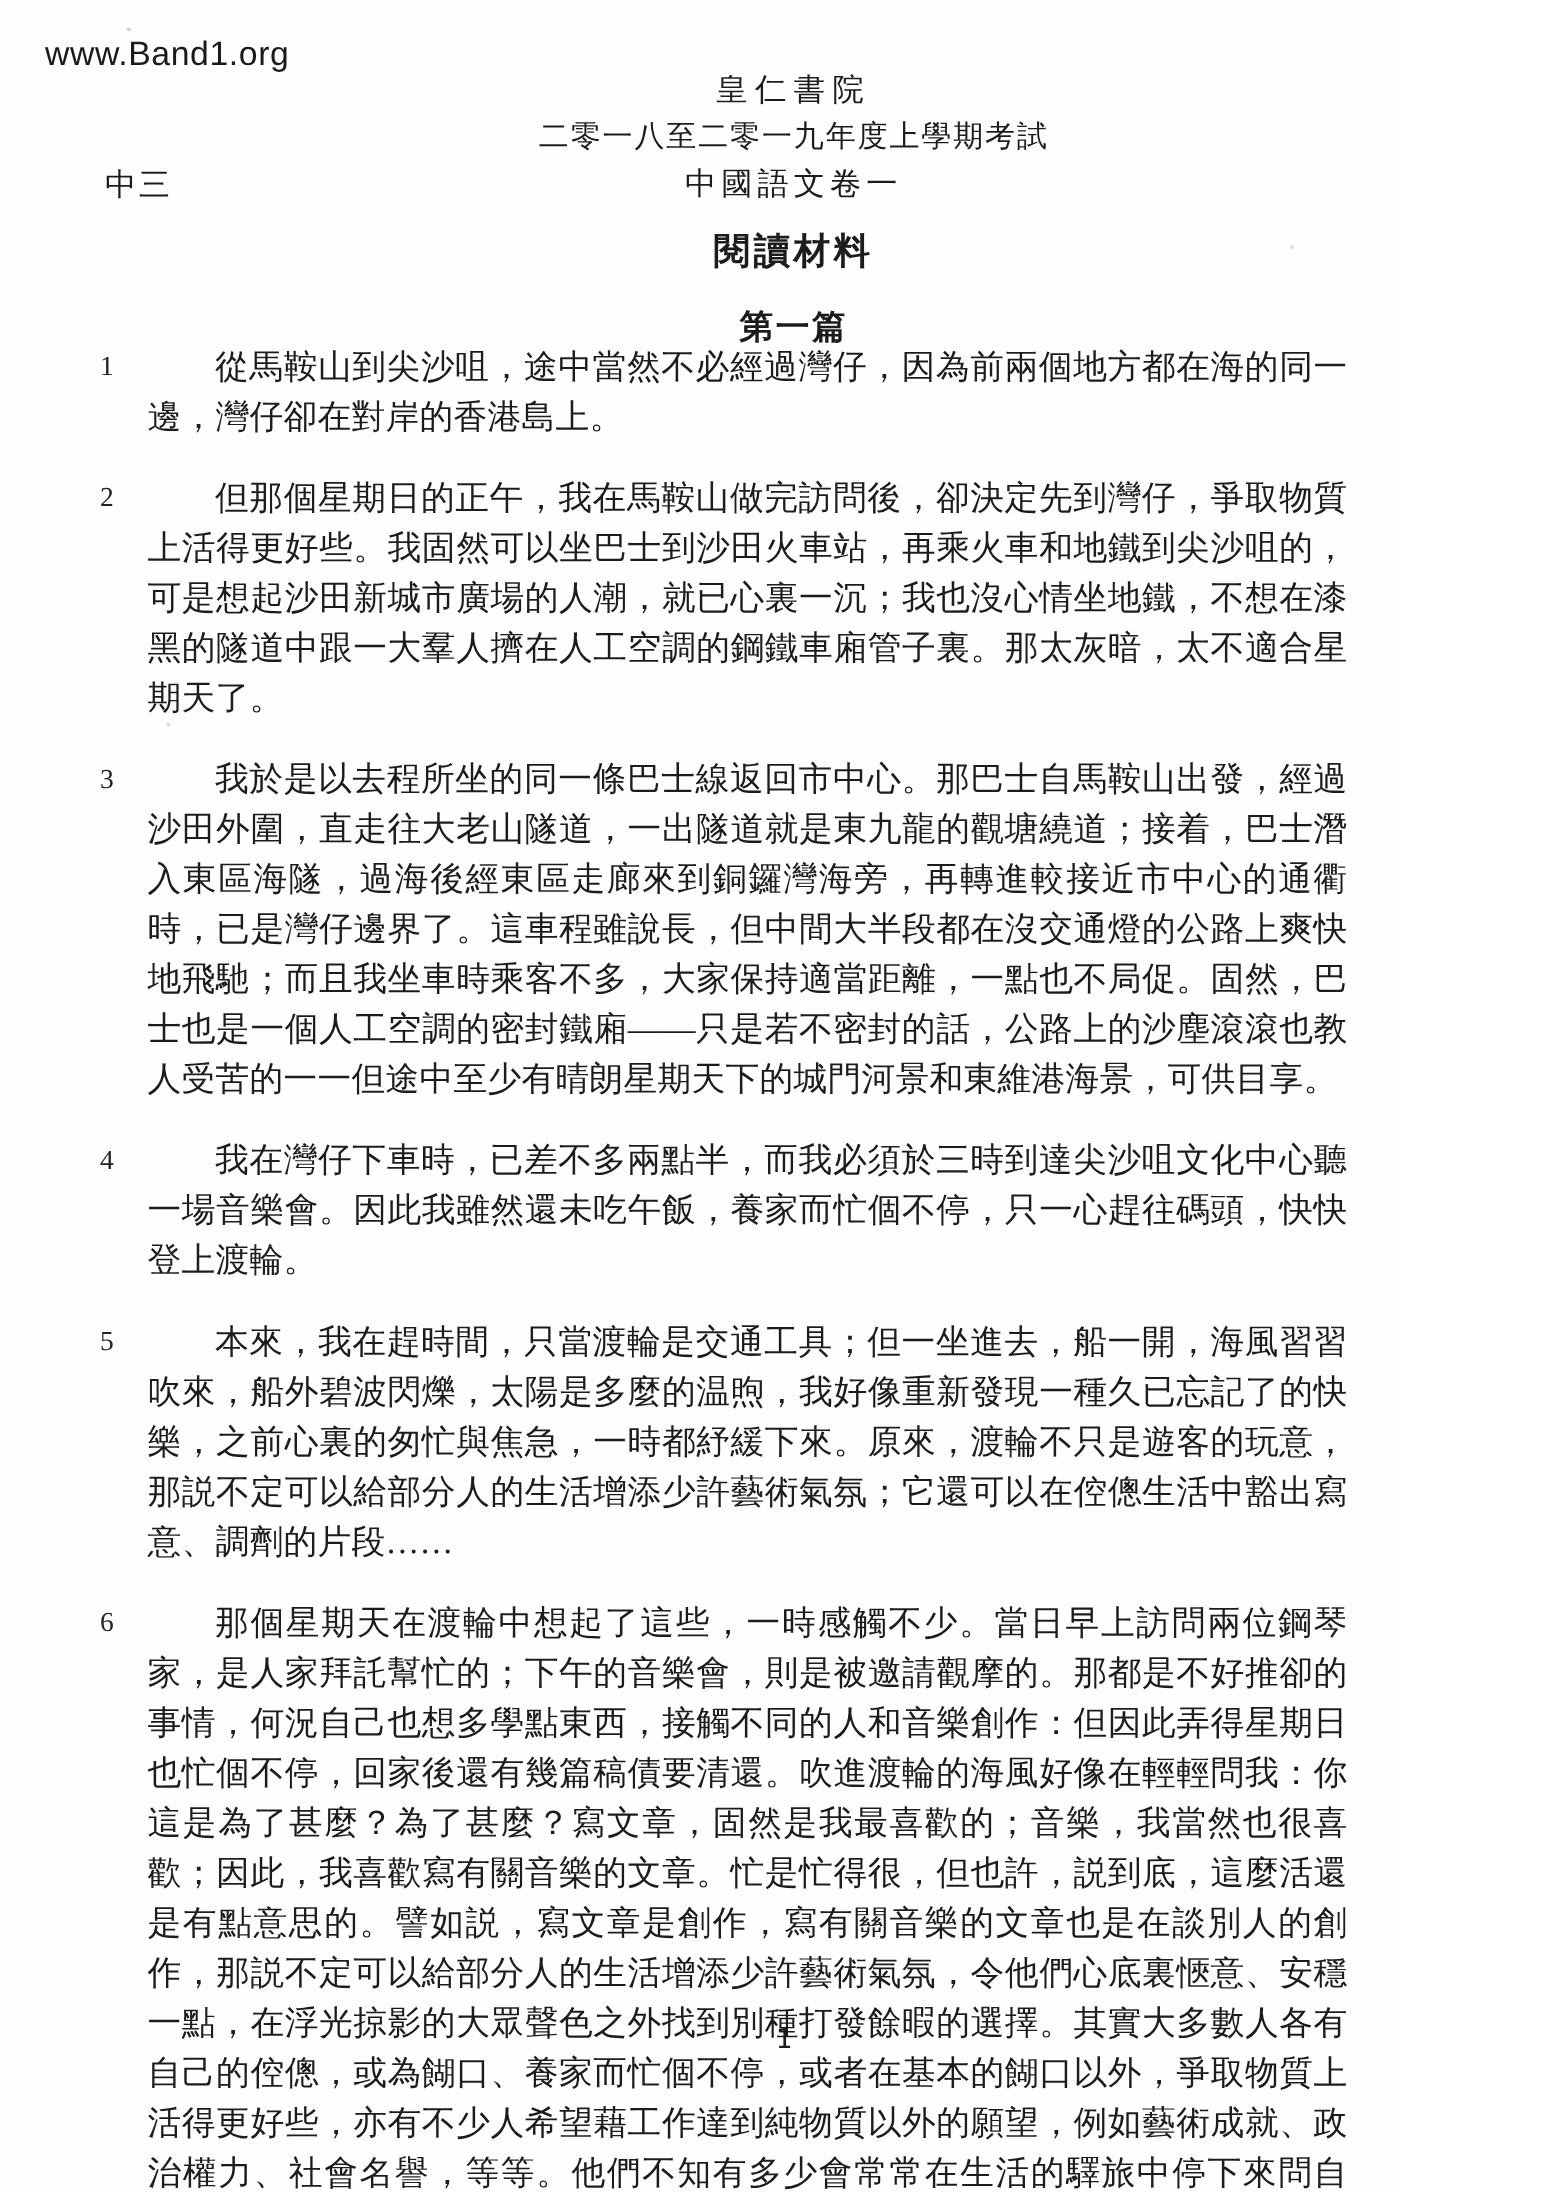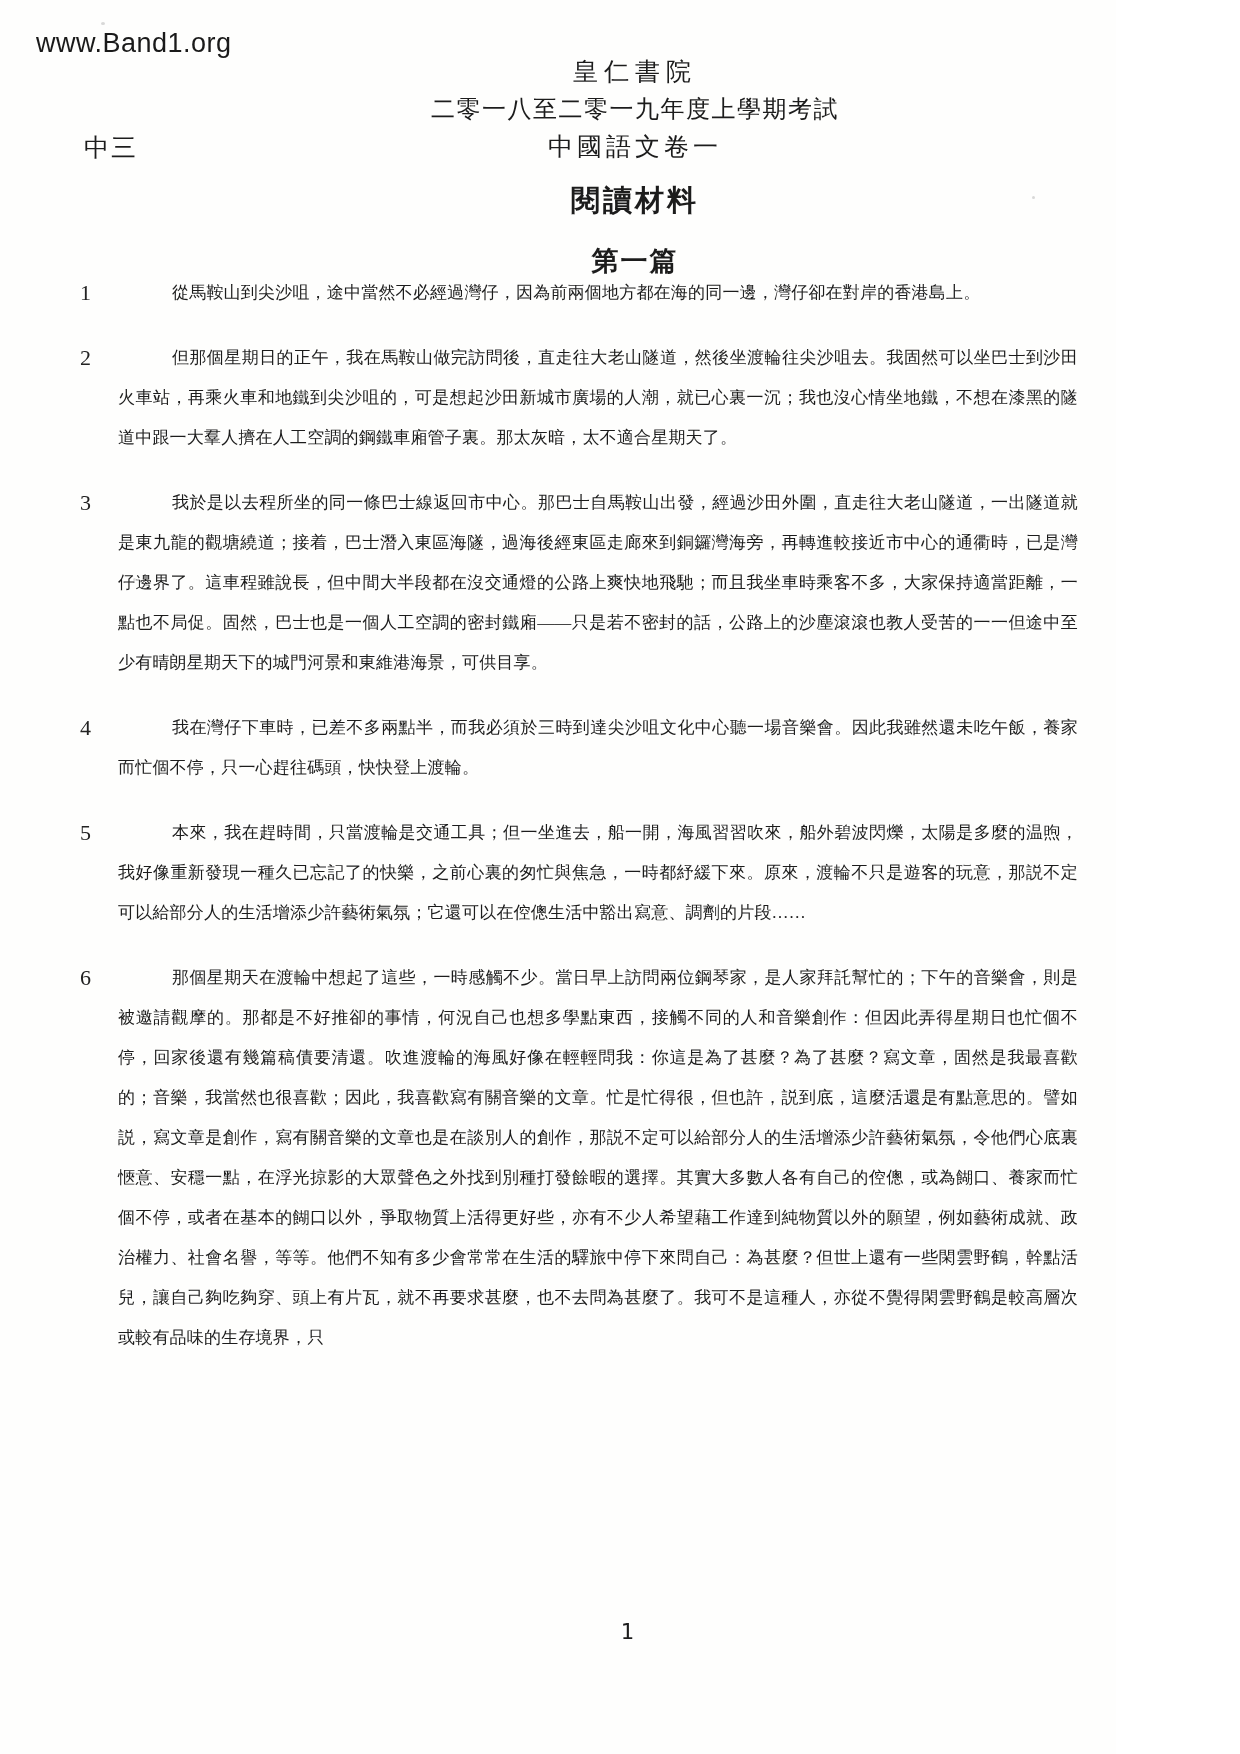--- a/index.html
+++ b/index.html
@@ -49,21 +49,21 @@
   }
   .para { display: flex; margin-bottom: 25px; }
   .para-num {
     flex: 0 0 38px;
     font-size: 22px;
     line-height: 40px;
     color: #222;
   }
   .para-text {
     width: 960px;
-    font-size: 17px;
+    font-size: 27px;
     line-height: 40px;
     text-align: justify;
     text-indent: 54px;
     letter-spacing: 0.2px;
   }
   .pageno {
     position: absolute;
     left: 7px;
     top: 1619px;
     width: 1240px;
@@ -97,21 +97,21 @@
 
   <div class="content">
 
     <div class="para">
       <div class="para-num">1</div>
       <div class="para-text">從馬鞍山到尖沙咀，途中當然不必經過灣仔，因為前兩個地方都在海的同一邊，灣仔卻在對岸的香港島上。</div>
     </div>
 
     <div class="para">
       <div class="para-num">2</div>
-      <div class="para-text">但那個星期日的正午，我在馬鞍山做完訪問後，直走往大老山隧道，然後坐渡輪往尖沙咀去。我固然可以坐巴士到沙田火車站，再乘火車和地鐵到尖沙咀的，可是想起沙田新城市廣場的人潮，就已心裏一沉；我也沒心情坐地鐵，不想在漆黑的隧道中跟一大羣人擠在人工空調的鋼鐵車廂管子裏。那太灰暗，太不適合星期天了。</div>
+      <div class="para-text">但那個星期日的正午，我在馬鞍山做完訪問後，卻決定先到灣仔，爭取物質上活得更好些。我固然可以坐巴士到沙田火車站，再乘火車和地鐵到尖沙咀的，可是想起沙田新城市廣場的人潮，就已心裏一沉；我也沒心情坐地鐵，不想在漆黑的隧道中跟一大羣人擠在人工空調的鋼鐵車廂管子裏。那太灰暗，太不適合星期天了。</div>
     </div>
 
     <div class="para">
       <div class="para-num">3</div>
       <div class="para-text">我於是以去程所坐的同一條巴士線返回市中心。那巴士自馬鞍山出發，經過沙田外圍，直走往大老山隧道，一出隧道就是東九龍的觀塘繞道；接着，巴士潛入東區海隧，過海後經東區走廊來到銅鑼灣海旁，再轉進較接近市中心的通衢時，已是灣仔邊界了。這車程雖說長，但中間大半段都在沒交通燈的公路上爽快地飛馳；而且我坐車時乘客不多，大家保持適當距離，一點也不局促。固然，巴士也是一個人工空調的密封鐵廂——只是若不密封的話，公路上的沙塵滾滾也教人受苦的一一但途中至少有晴朗星期天下的城門河景和東維港海景，可供目享。</div>
     </div>
 
     <div class="para">
       <div class="para-num">4</div>
       <div class="para-text">我在灣仔下車時，已差不多兩點半，而我必須於三時到達尖沙咀文化中心聽一場音樂會。因此我雖然還未吃午飯，養家而忙個不停，只一心趕往碼頭，快快登上渡輪。</div>

